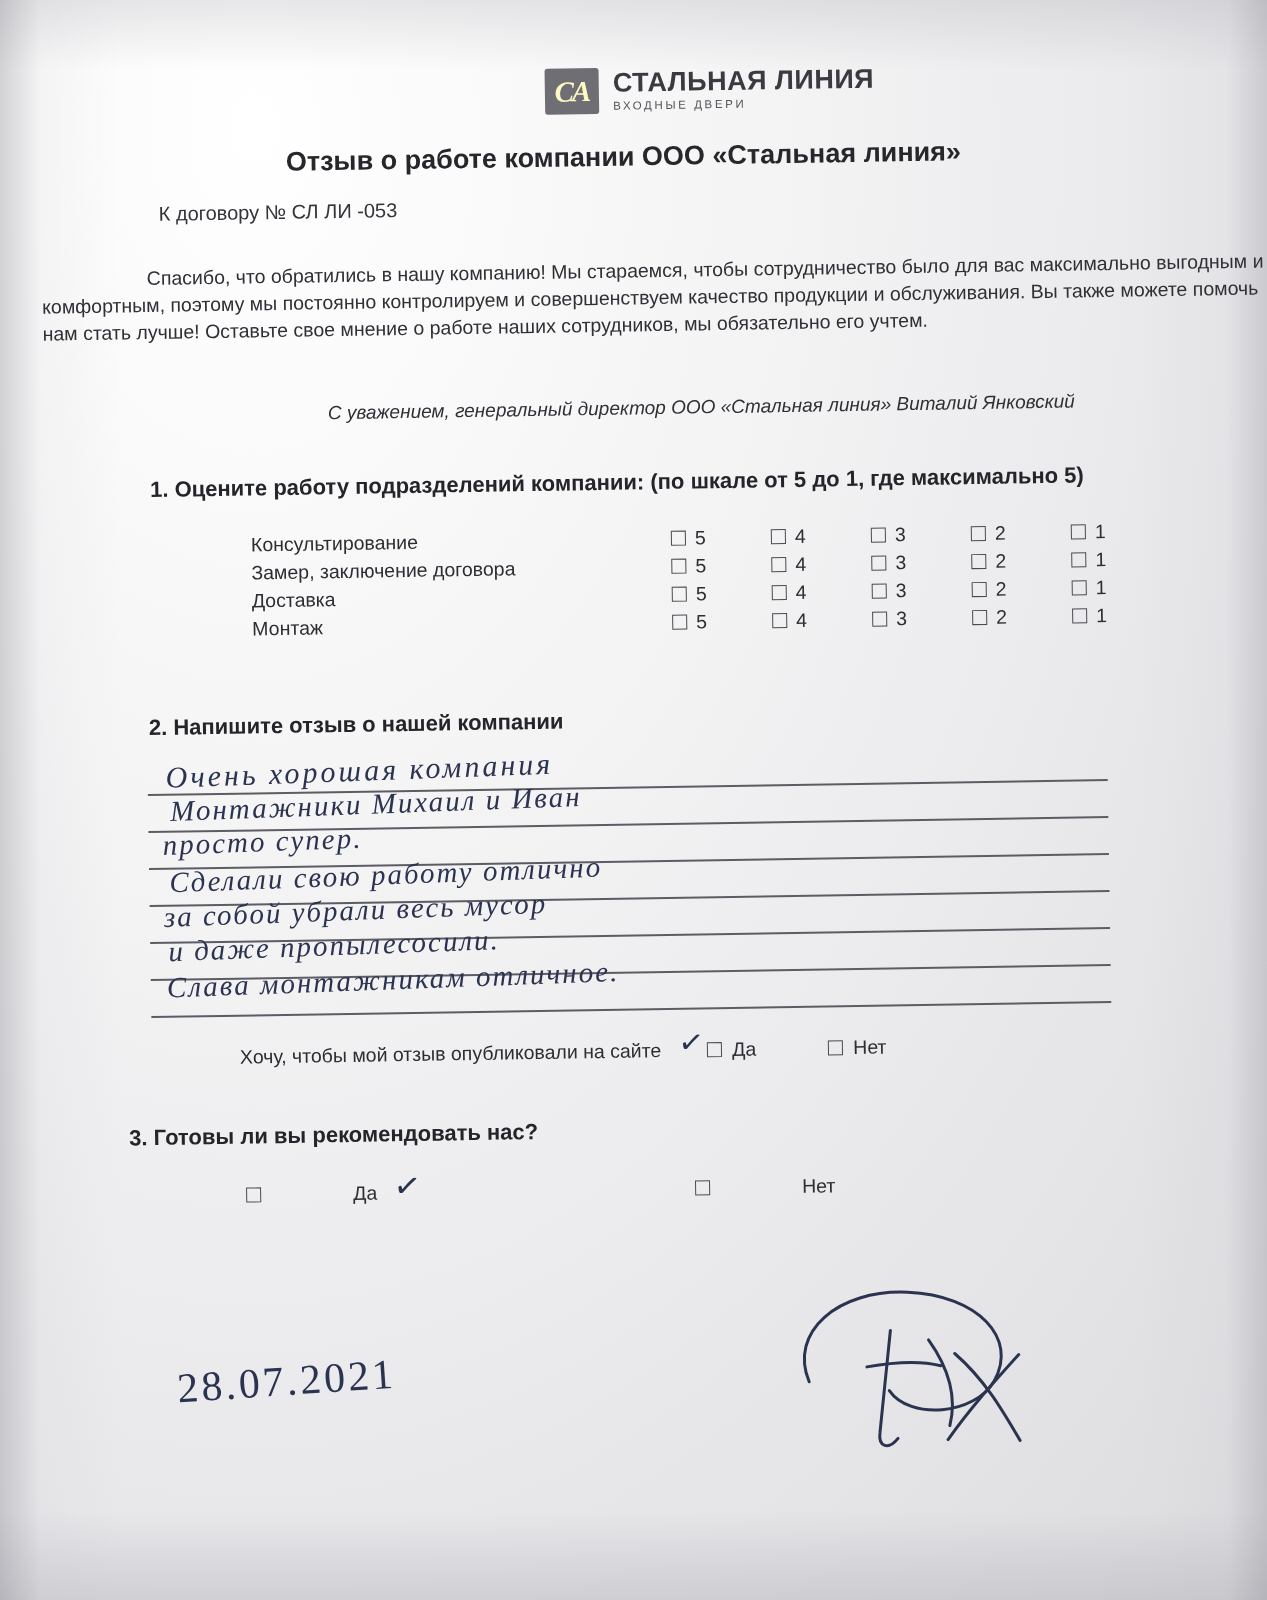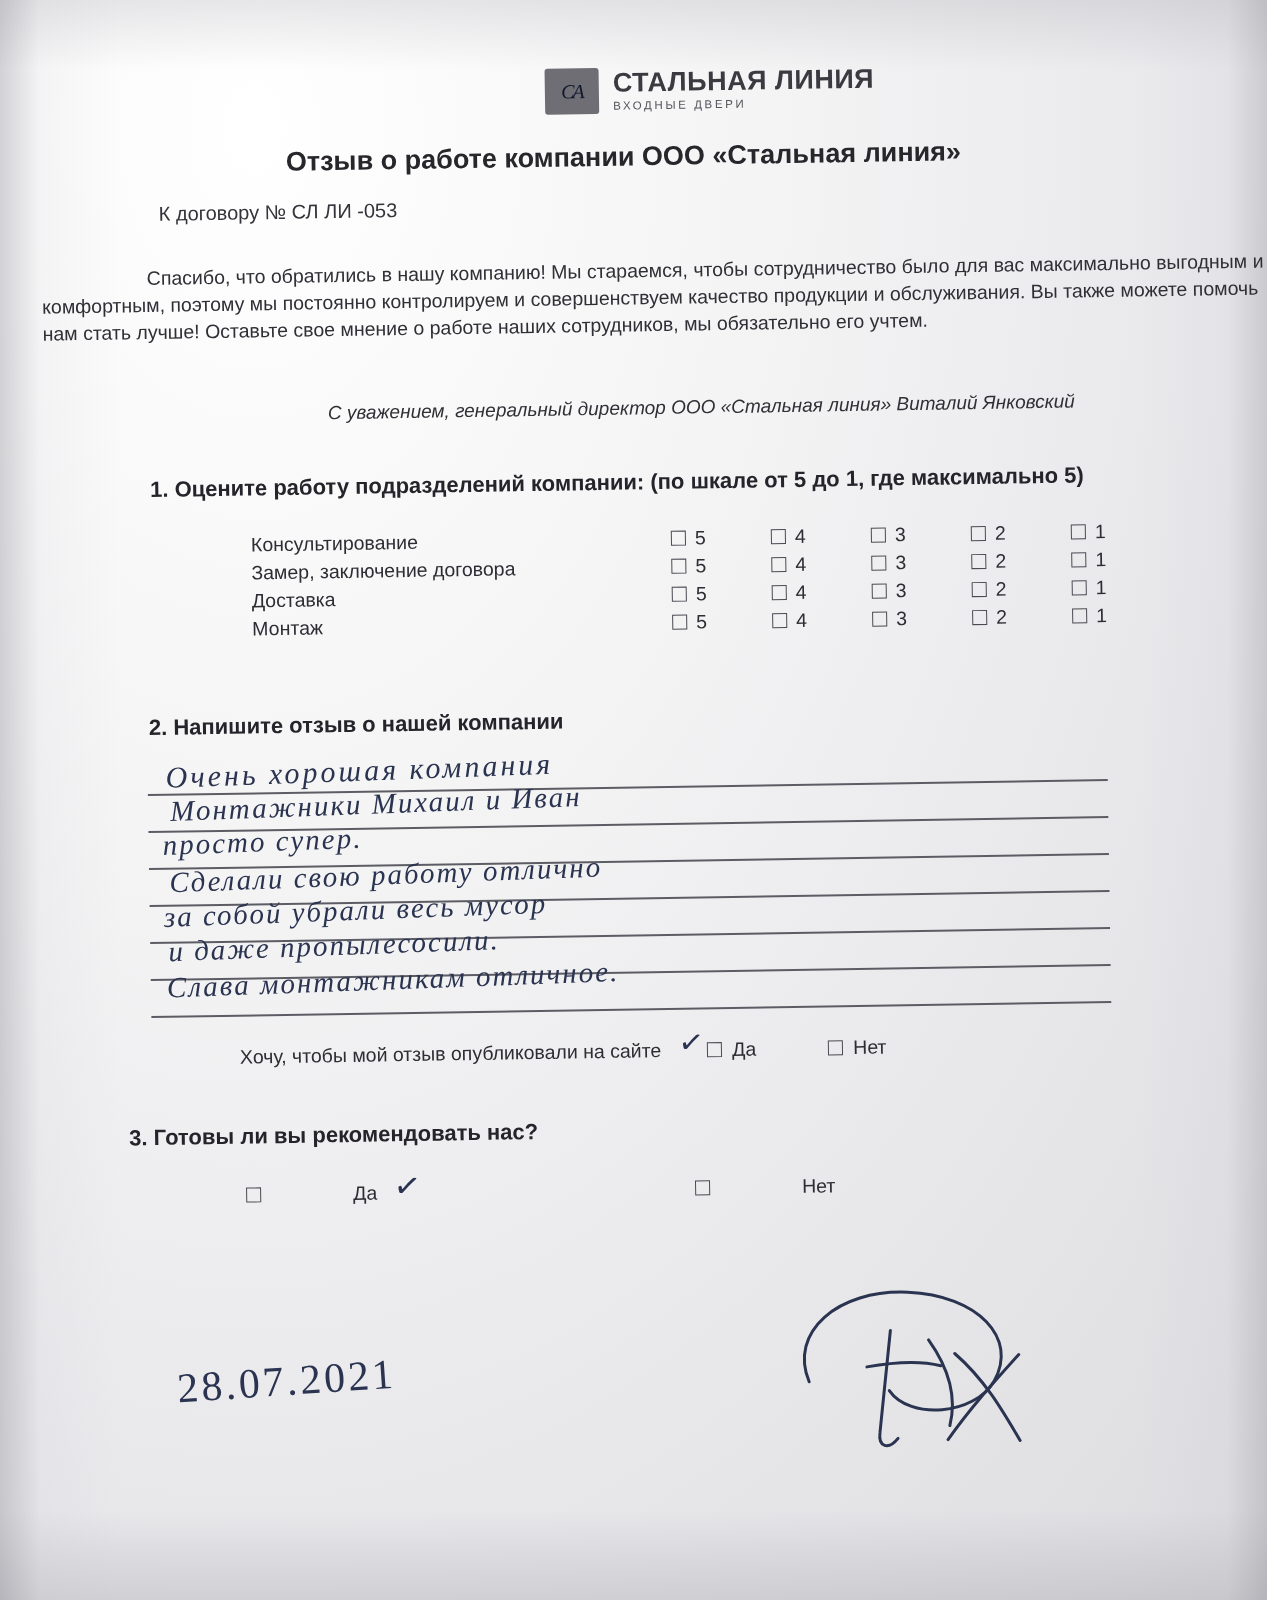--- a/index.html
+++ b/index.html
@@ -61,25 +61,25 @@
     width: 54px;
     height: 46px;
     background: #6e6e74;
     border-radius: 3px;
     position: relative;
     display: flex;
     align-items: center;
     justify-content: center;
   }
   .logo-mark span {
-    color: #0f172a;
+    color: #fef9c3;
     font-family: "Liberation Serif", serif;
-    font-weight: normal;
+    font-weight: bold;
     font-style: italic;
-    font-size: 20px;
+    font-size: 29px;
     letter-spacing: -2px;
   }
   .logo-text {
     display: flex;
     flex-direction: column;
     justify-content: center;
     line-height: 1;
   }
   .logo-main {
     font-size: 27px;

